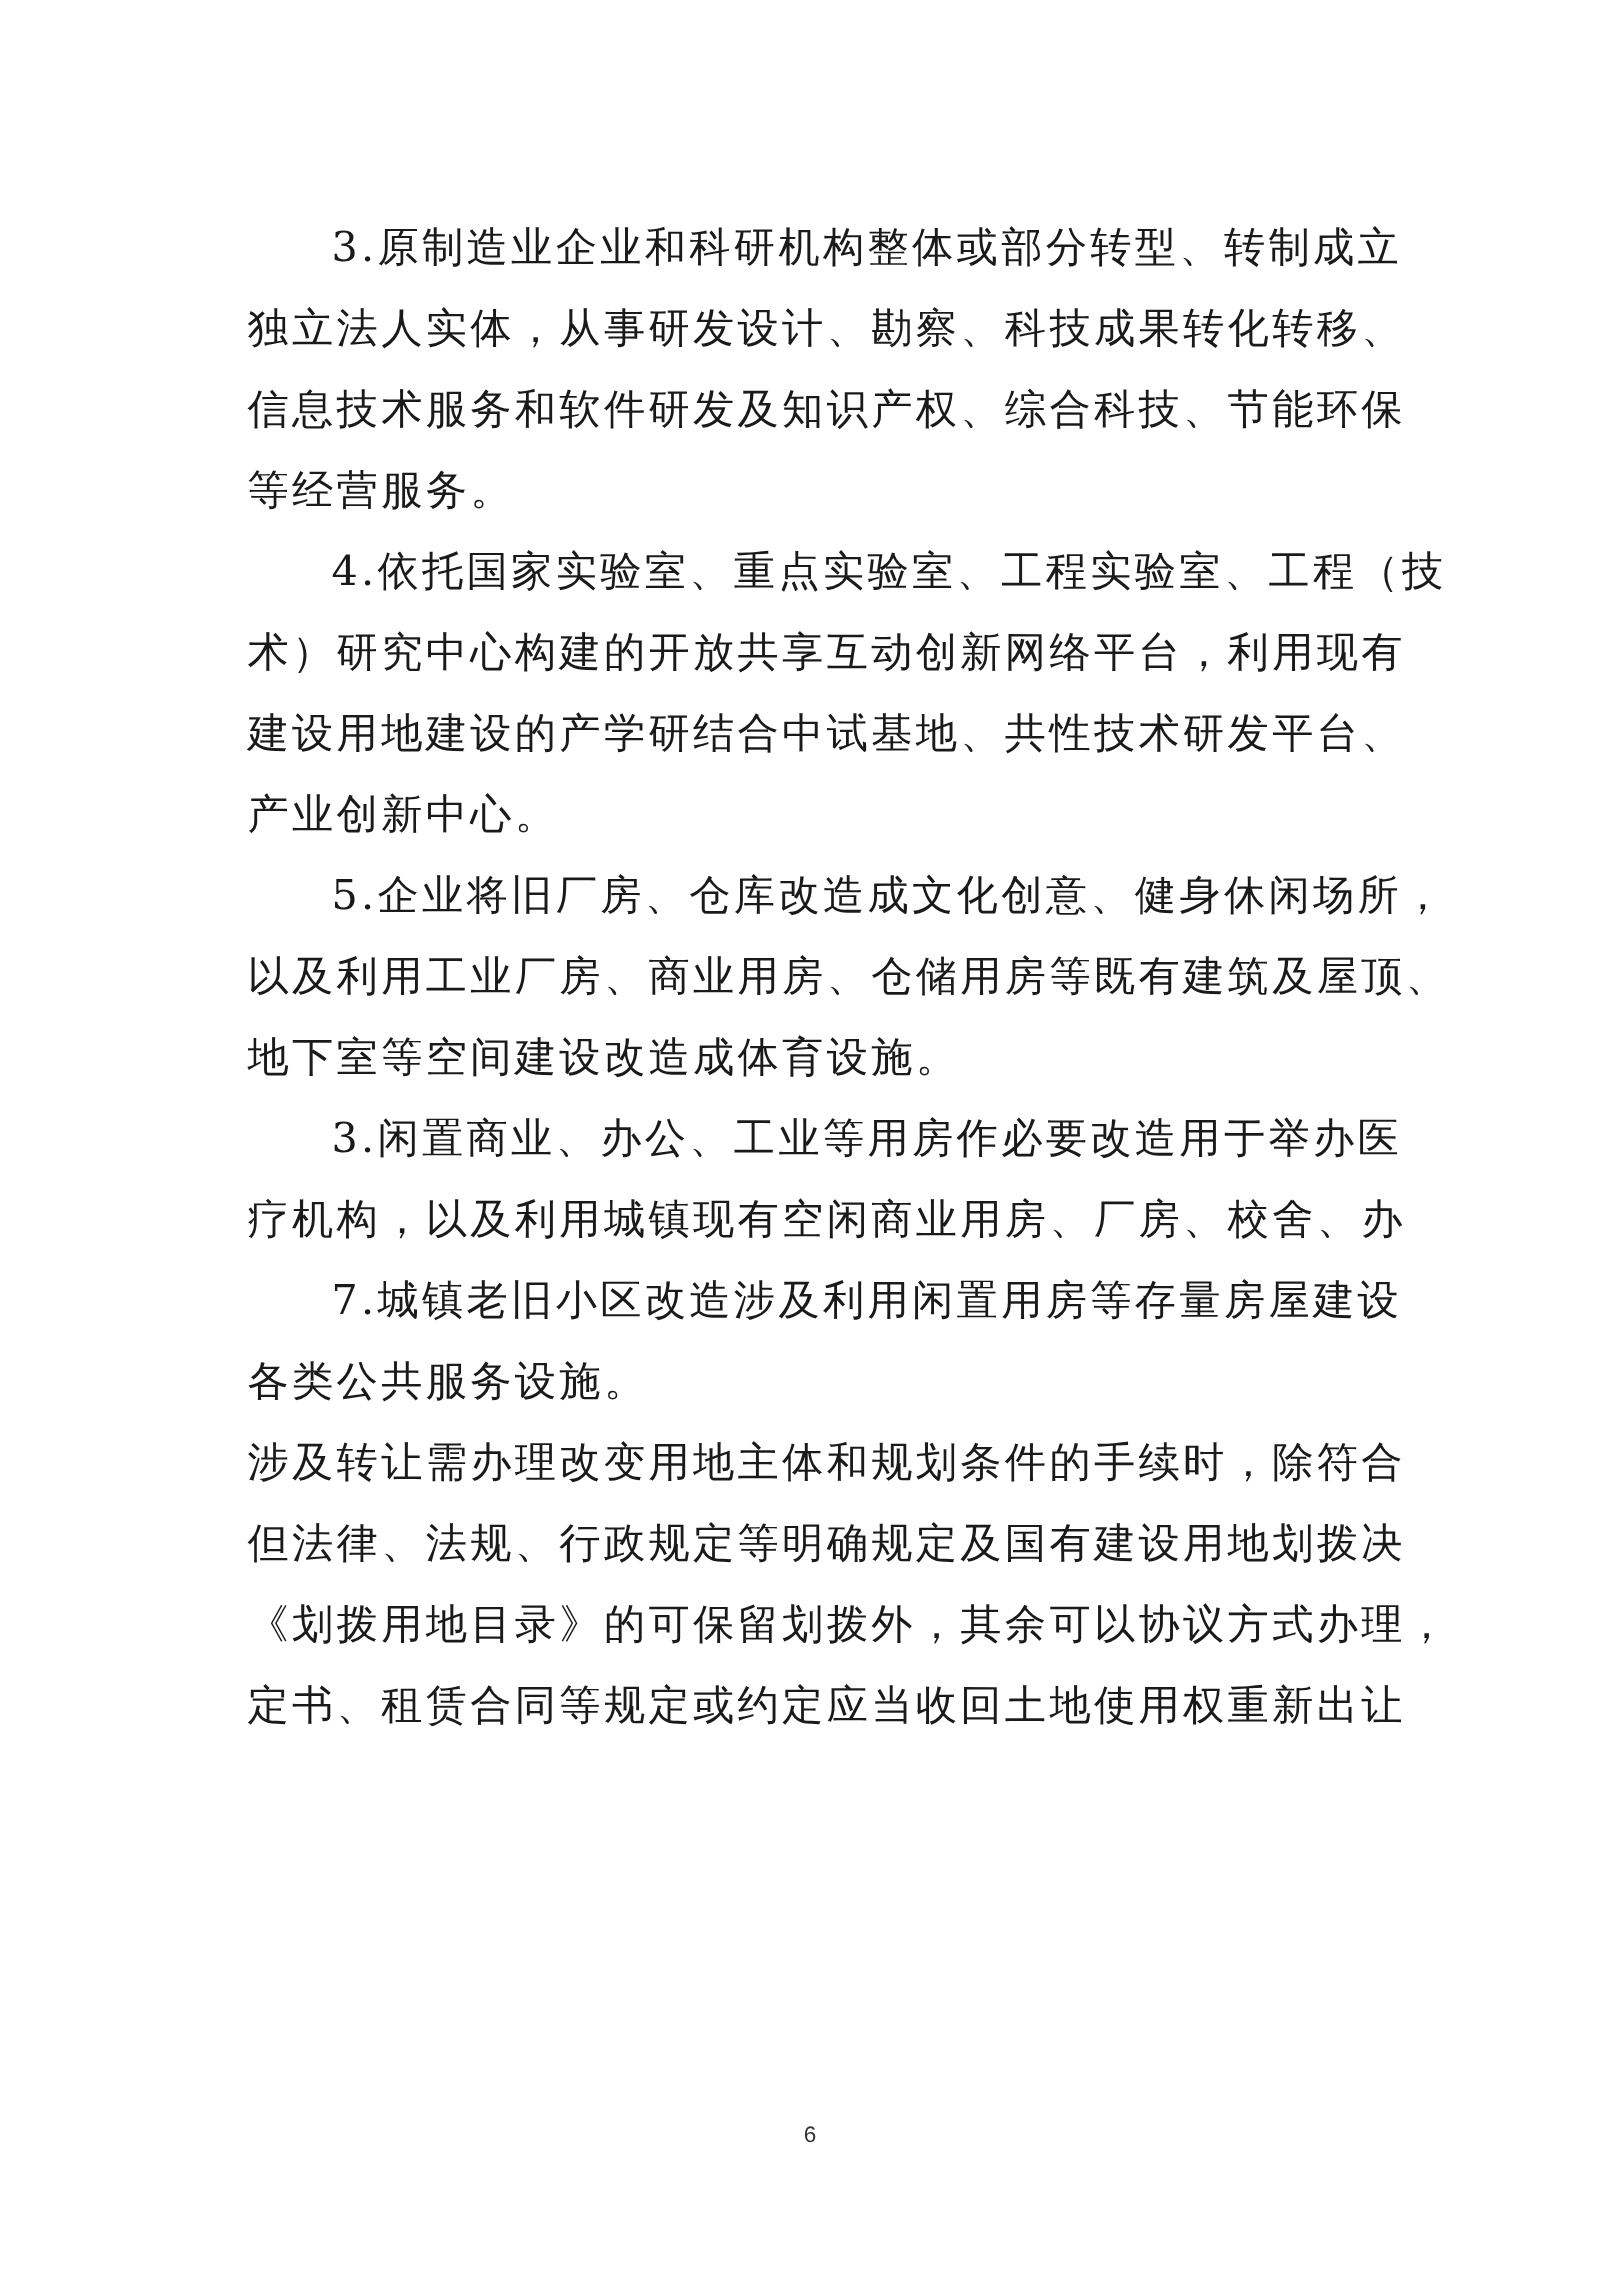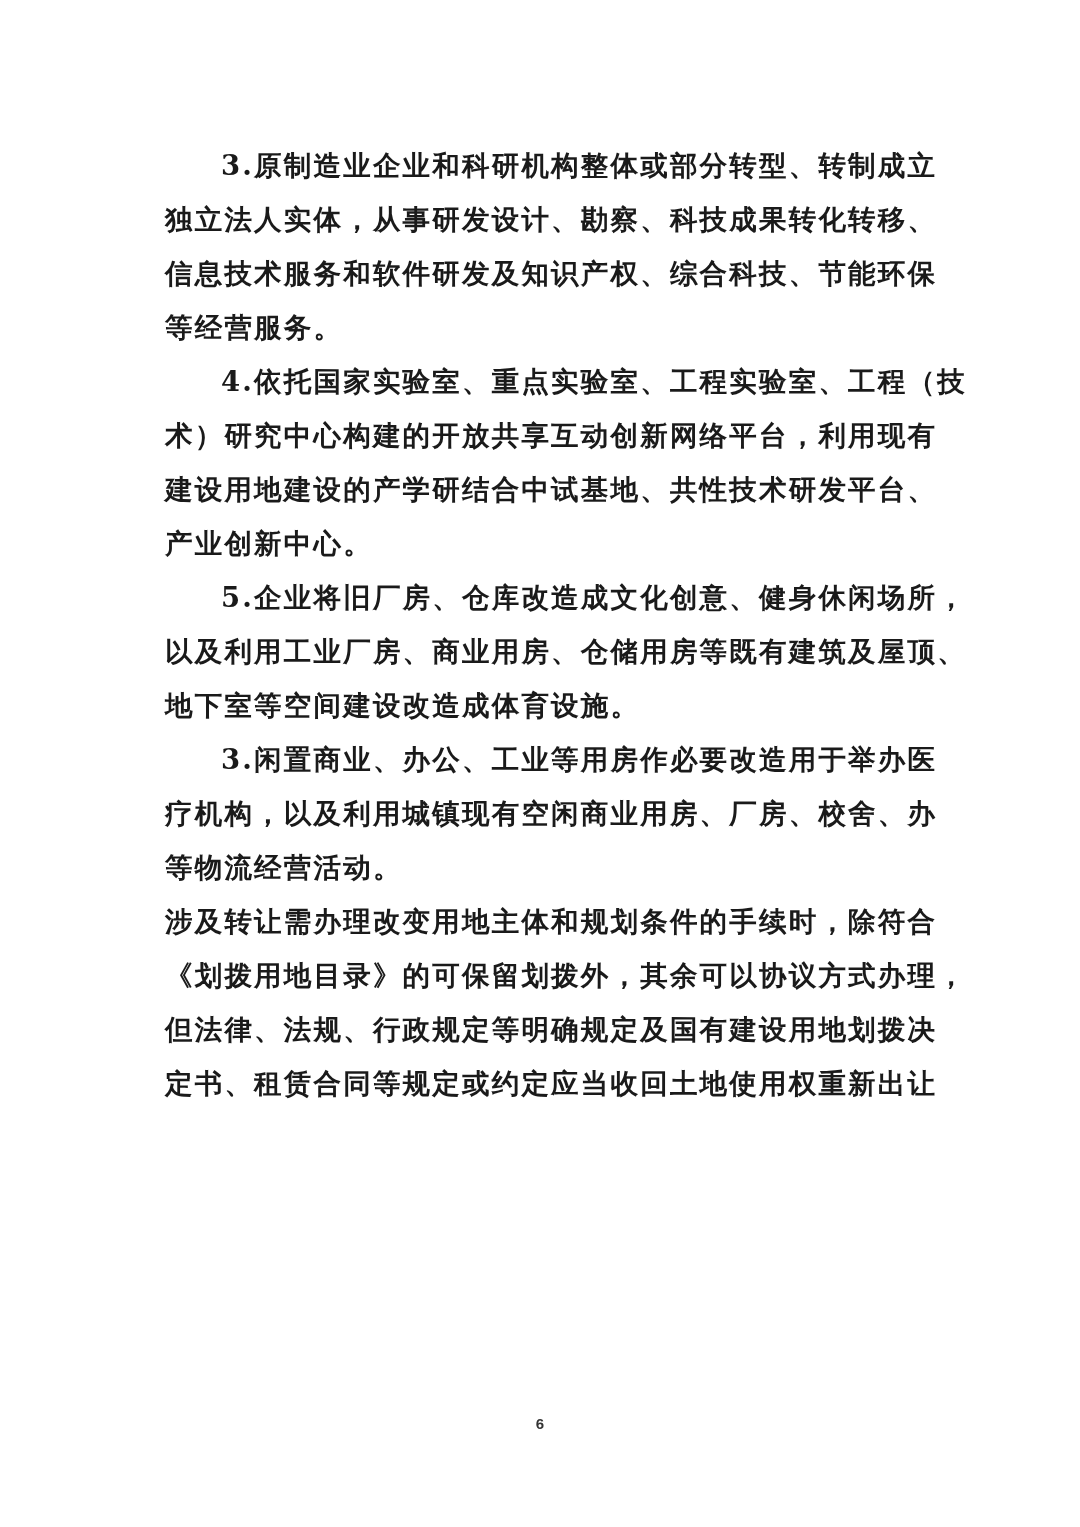--- a/index.html
+++ b/index.html
@@ -15,21 +15,20 @@
       font-family: "DejaVu Serif", "Liberation Serif", serif;
       color: #1a1a1a;
     }
     .page {
       position: absolute;
       left: 0;
       top: 0;
       width: 965px;
       height: 1527px;
       background: #ffffff;
-      font-weight: bold;
     }
     .text-block {
       position: absolute;
       left: 165px;
       top: 138px;
       width: 752px;
     }
     .line {
       height: 54px;
       line-height: 54px;
@@ -80,28 +79,31 @@
       <div class="line indent">5.企业将旧厂房、仓库改造成文化创意、健身休闲场所，</div>
       <div class="line">以及利用工业厂房、商业用房、仓储用房等既有建筑及屋顶、</div>
       <div class="line short">地下室等空间建设改造成体育设施。</div>
     </div>
 
     <div class="paragraph">
       <div class="line indent">3.闲置商业、办公、工业等用房作必要改造用于举办医</div>
       <div class="line">疗机构，以及利用城镇现有空闲商业用房、厂房、校舍、办</div>
     </div>
 
+    <div class="paragraph">
+      <div class="line indent">7.城镇老旧小区改造涉及利用闲置用房等存量房屋建设</div>
+      <div class="line short">各类公共服务设施。</div>
+    </div>
 
     <div class="paragraph">
-      <div class="line short">等物流经营活动。</div>
     </div>
 
     <div class="paragraph">
       <div class="line">涉及转让需办理改变用地主体和规划条件的手续时，除符合</div>
+      <div class="line">但法律、法规、行政规定等明确规定及国有建设用地划拨决</div>
       <div class="line">《划拨用地目录》的可保留划拨外，其余可以协议方式办理，</div>
-      <div class="line">但法律、法规、行政规定等明确规定及国有建设用地划拨决</div>
       <div class="line">定书、租赁合同等规定或约定应当收回土地使用权重新出让</div>
     </div>
 
   </div>
 
   <div class="page-number">6</div>
 </div>
 
 </body></html>

